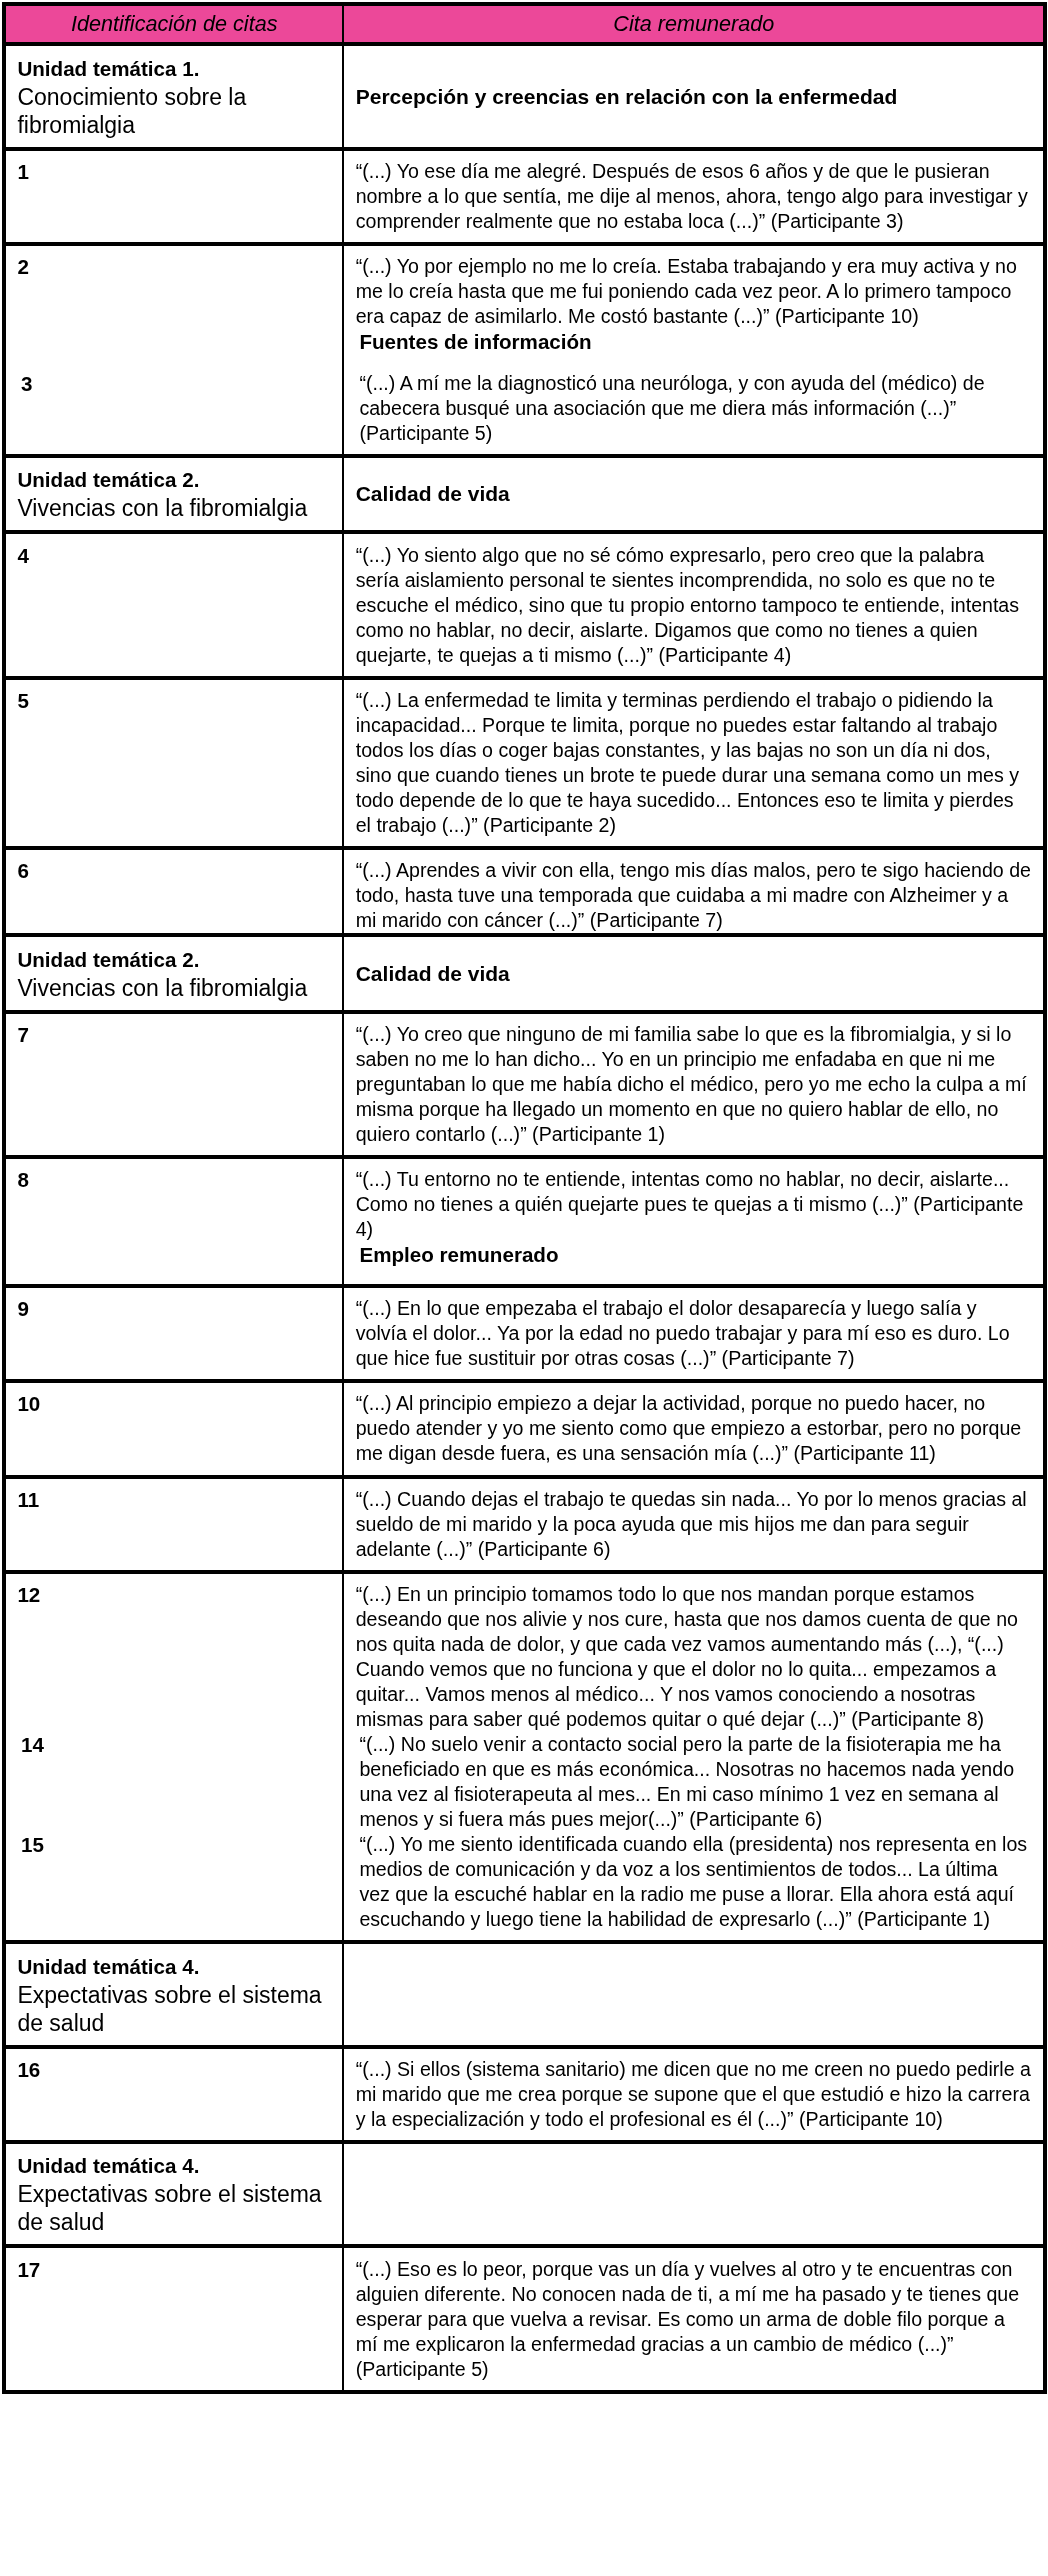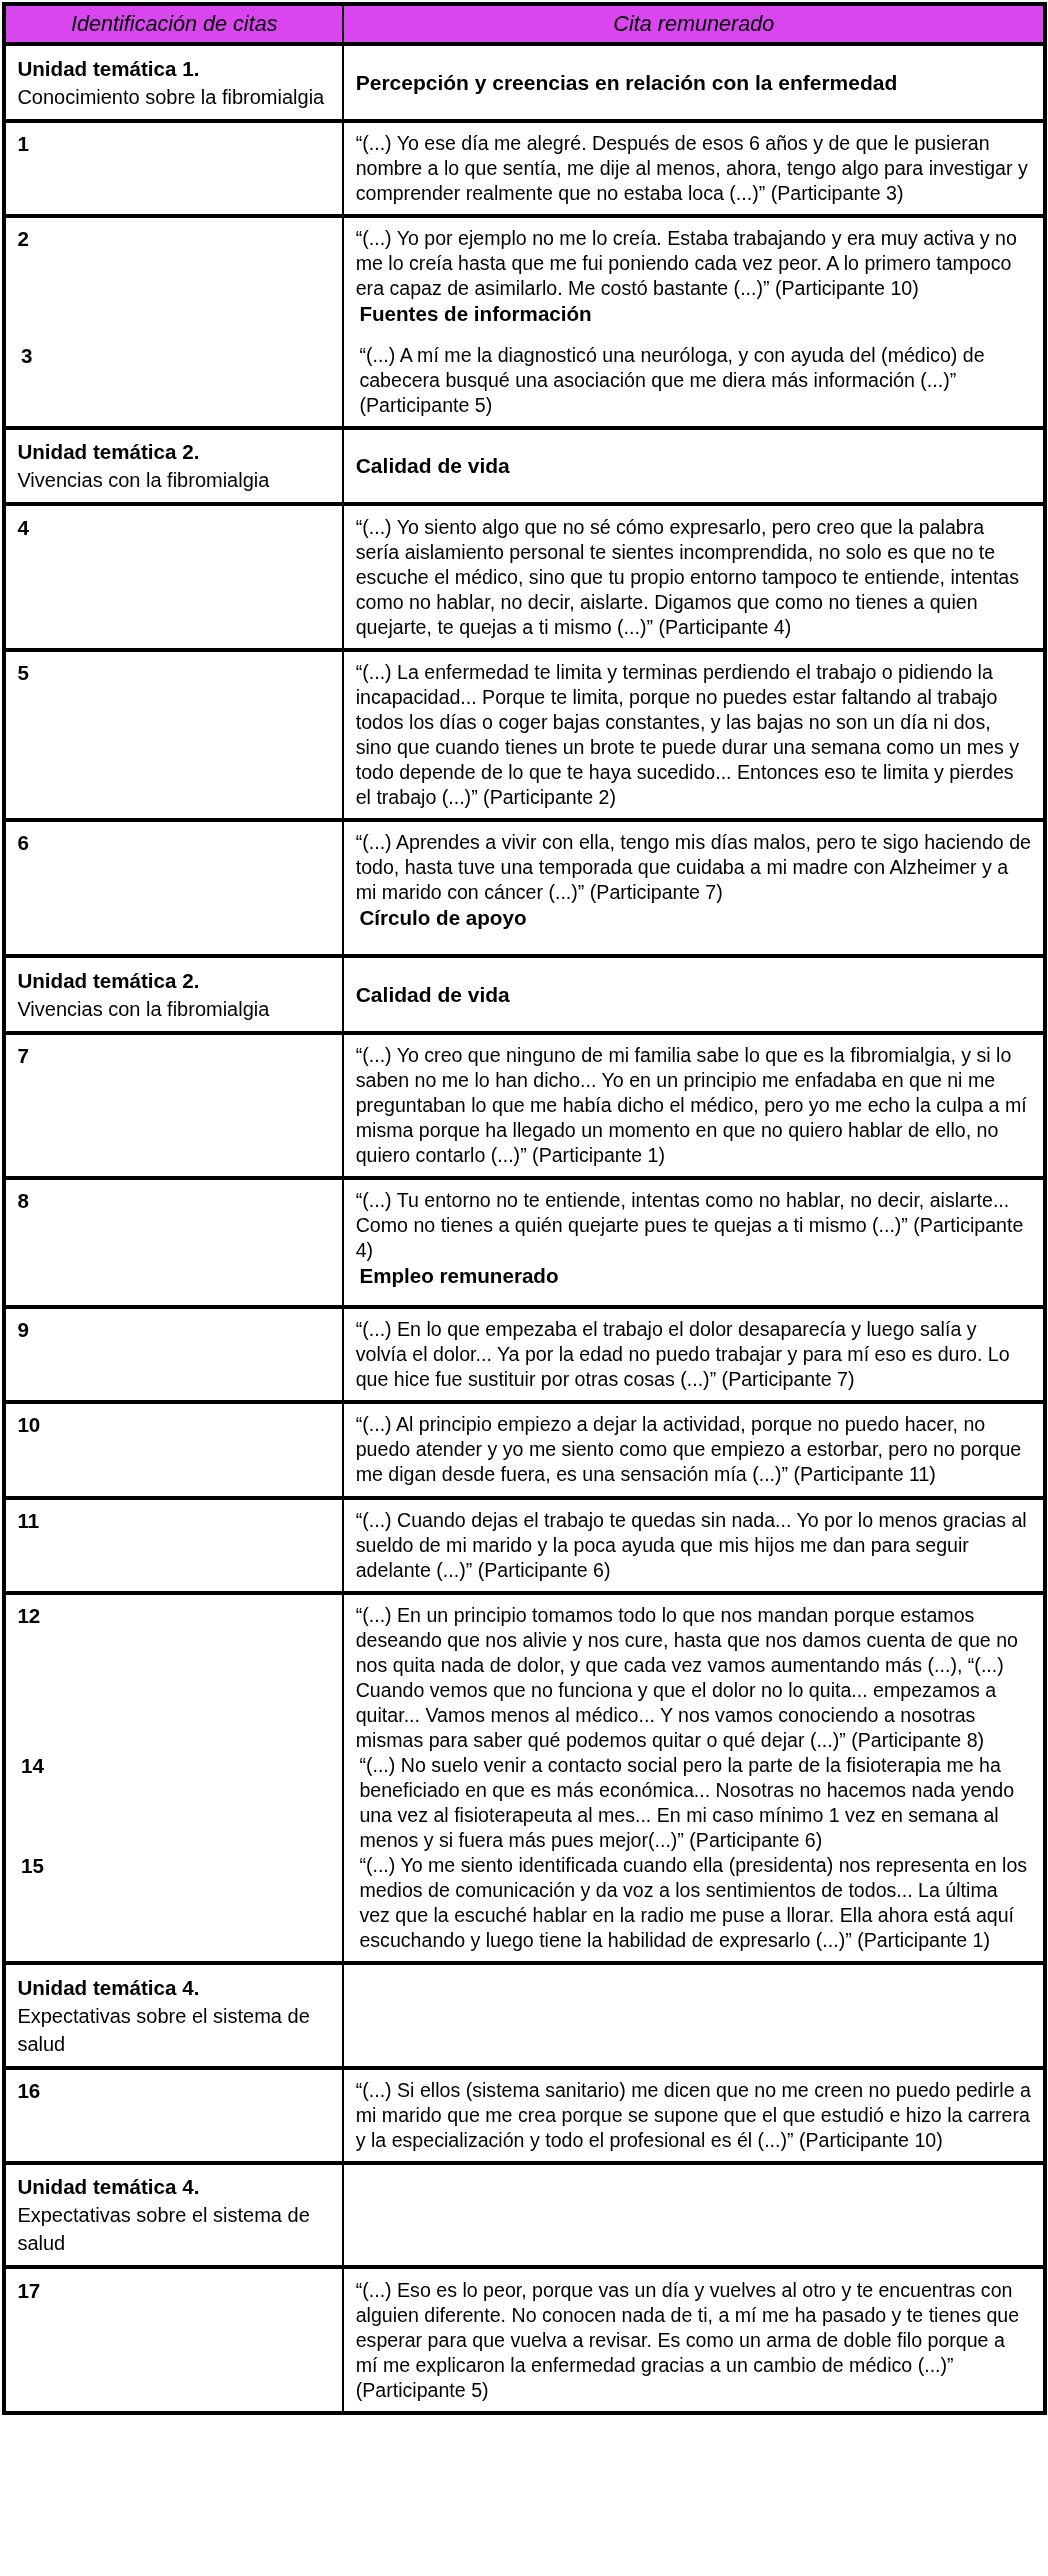--- a/index.html
+++ b/index.html
@@ -20,21 +20,21 @@
   }
   col.c-left{width:339px;}
   col.c-right{width:701px;}
   th,td{
     vertical-align:top;
     text-align:left;
     padding:8.2px 11.3px;
     word-wrap:break-word;
   }
   thead th{
-    background:#d946ef;
+    background:#ec4899;
     font-style:italic;
     font-weight:normal;
     font-size:21.6px;
     text-align:center;
     padding:5.2px 4.1px;
     border-bottom:4.6px solid #000;
   }
   td.left, th.left{border-right:2.1px solid #000;}
   tr.block > td{border-top:4.6px solid #000;}
   tr.nb > td{border-top:none;padding-top:0;padding-left:15px;}
@@ -47,21 +47,21 @@
   .quote{
     font-size:19.6px;
     line-height:25px;
   }
   .ut-title{
     font-size:20.6px;
     font-weight:bold;
     line-height:28px;
   }
   .ut-sub{
-    font-size:20px;
+    font-size:23px;
     font-weight:normal;
     line-height:28px;
   }
   tr.unit > td{height:56px;}
   tr.unit > td.right{vertical-align:middle;}
   tr.unit-tall > td{height:77px;}
   .theme{
     font-size:21px;
     font-weight:bold;
     line-height:26px;
@@ -132,24 +132,20 @@
 
     <tr class="block">
       <td class="left num">5</td>
       <td class="quote">“(...) La enfermedad te limita y terminas perdiendo el trabajo o pidiendo la incapacidad... Porque te limita, porque no puedes estar faltando al trabajo todos los días o coger bajas constantes, y las bajas no son un día ni dos, sino que cuando tienes un brote te puede durar una semana como un mes y todo depende de lo que te haya sucedido... Entonces eso te limita y pierdes el trabajo (...)” (Participante 2)</td>
     </tr>
 
     <tr class="block">
       <td class="left num">6</td>
       <td class="quote tight">“(...) Aprendes a vivir con ella, tengo mis días malos, pero te sigo haciendo de todo, hasta tuve una temporada que cuidaba a mi madre con Alzheimer y a mi marido con cáncer (...)” (Participante 7)</td>
     </tr>
-    <tr class="nb">
-      <td class="left"></td>
-      <td class="subheading subheading-pad">Círculo de apoyo</td>
-    </tr>
 
     <tr class="block unit">
       <td class="left">
         <div class="ut-title">Unidad temática 2.</div>
         <div class="ut-sub">Vivencias con la fibromialgia</div>
       </td>
       <td class="right theme">Calidad de vida</td>
     </tr>
 
     <tr class="block">

